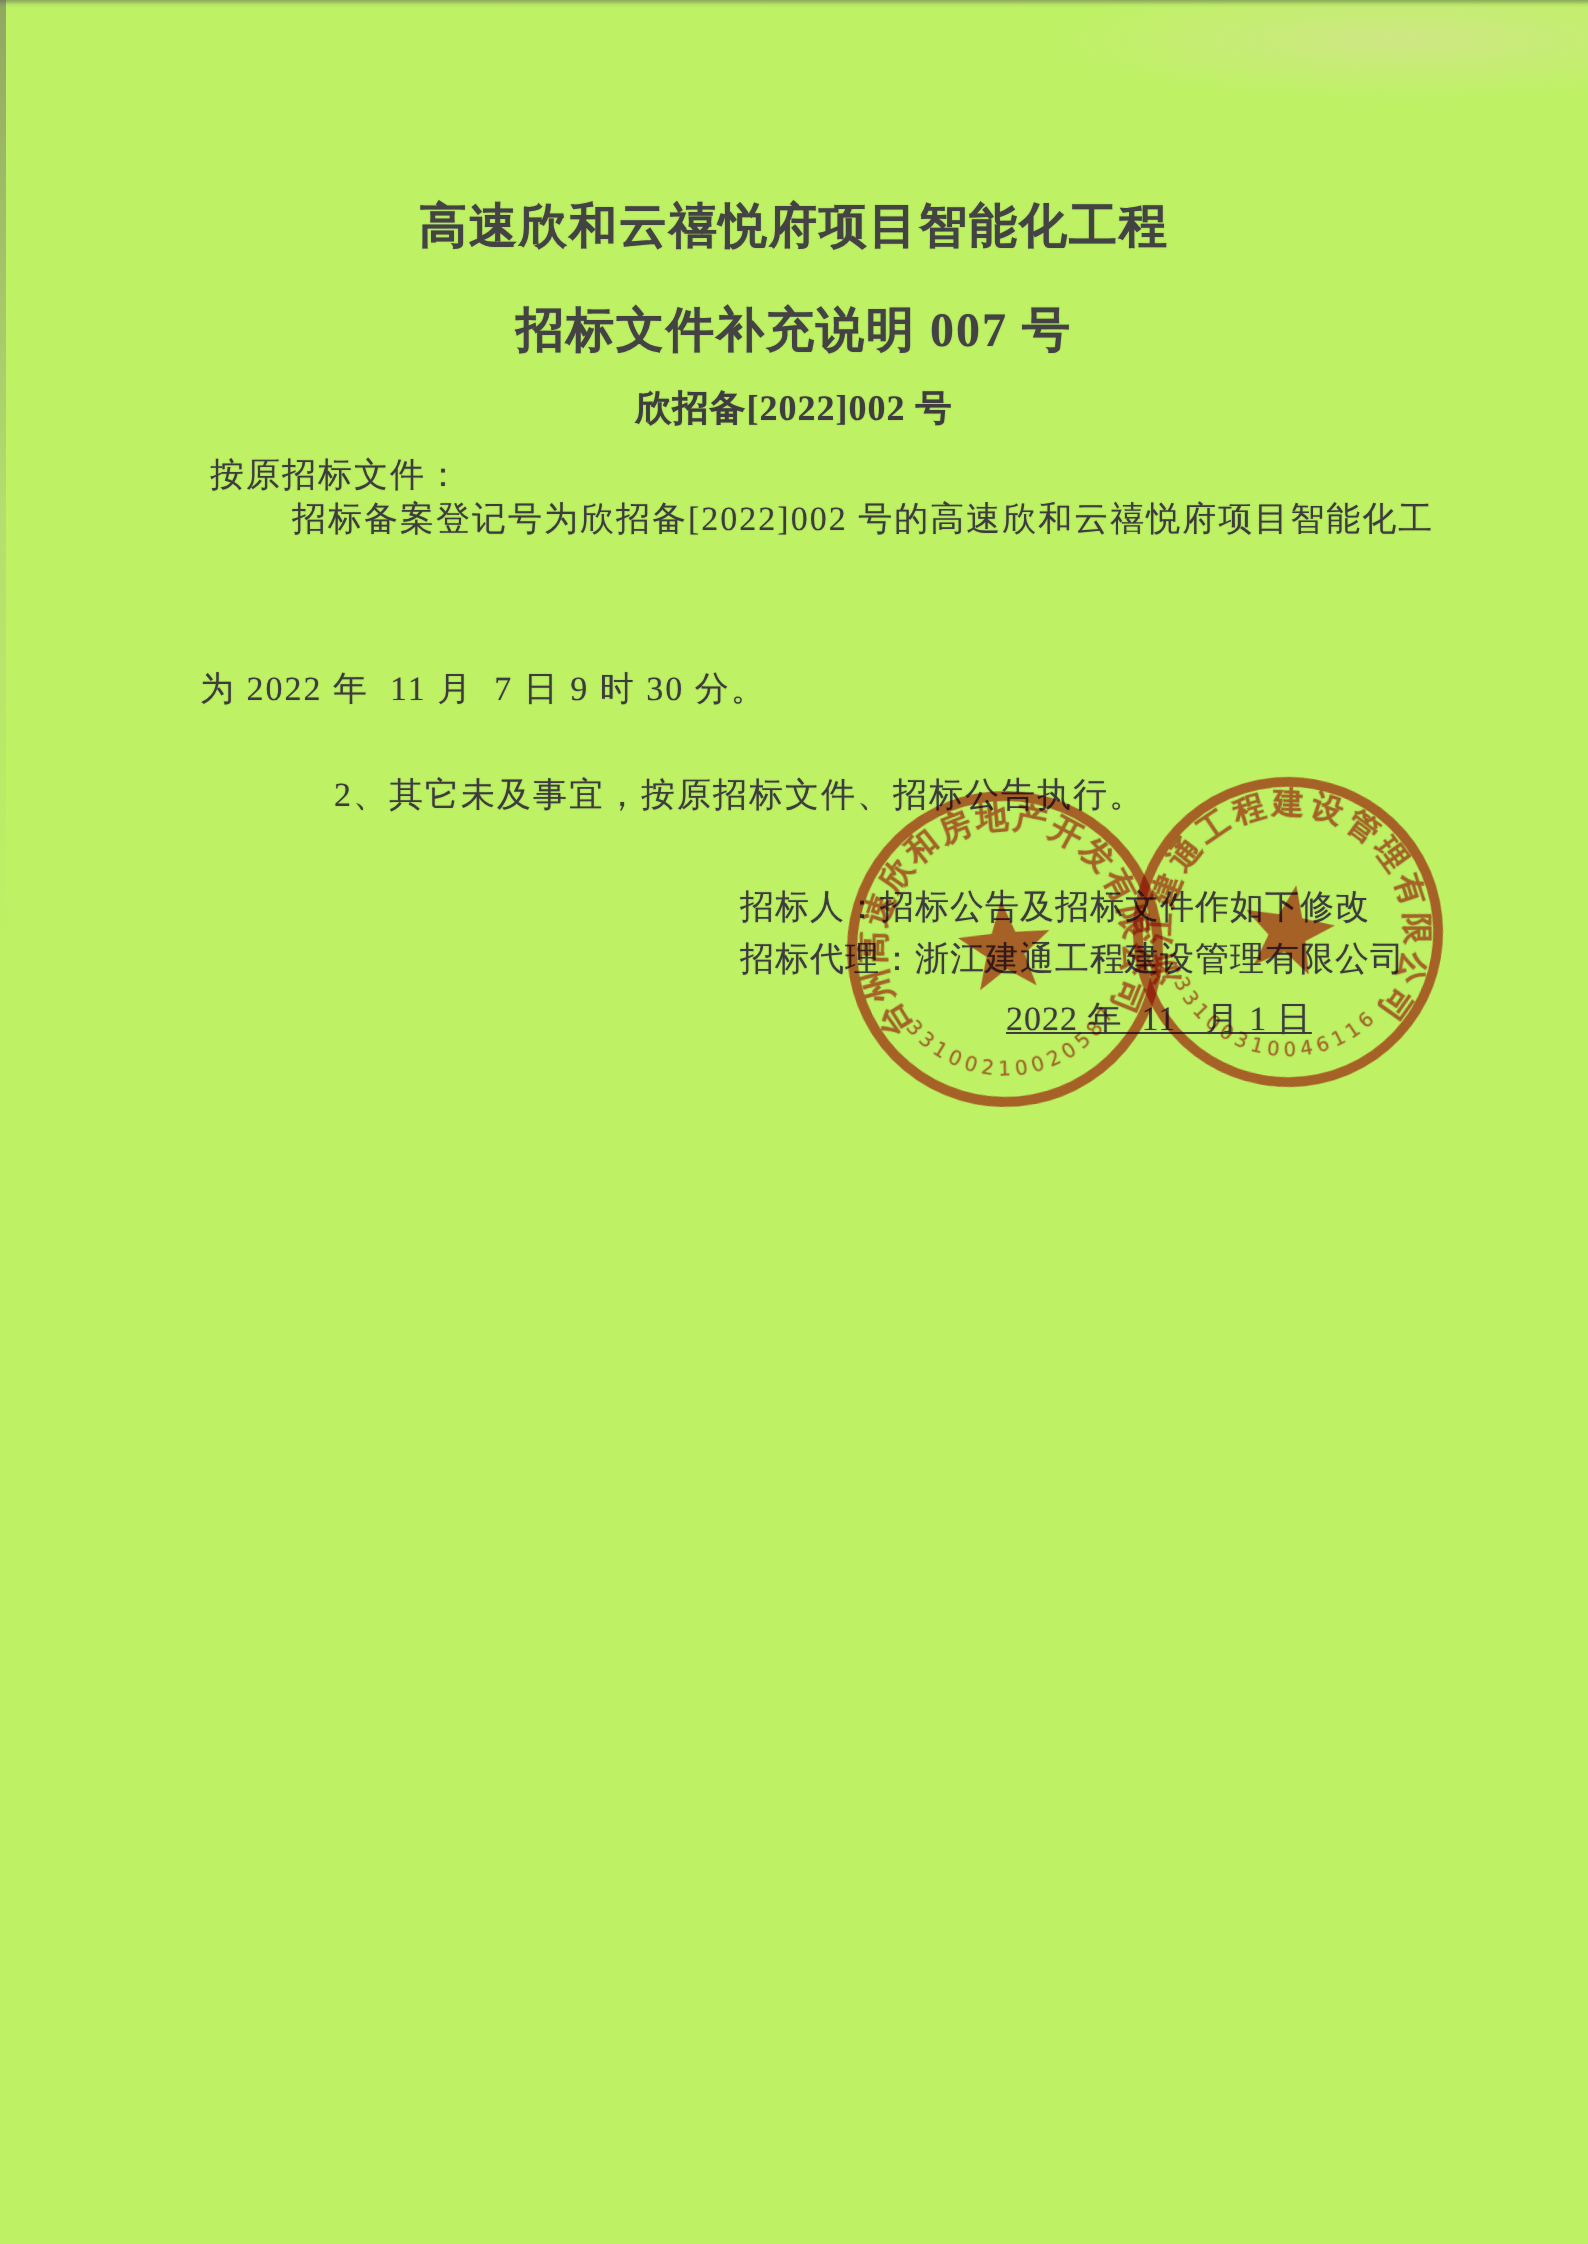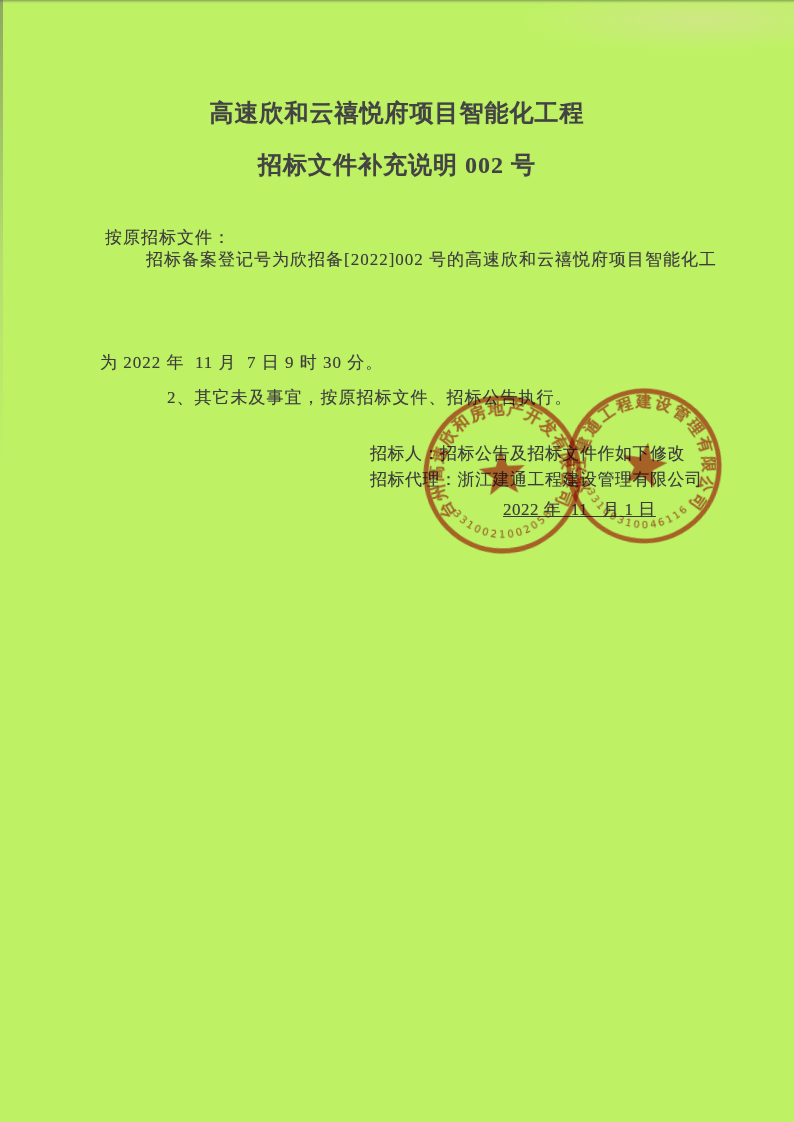--- a/index.html
+++ b/index.html
@@ -29,21 +29,21 @@
   
   .t-center { position:absolute; left:0; right:0; text-align:center; white-space:pre; }
   .title1 { top:97px;  font-size:24px; font-weight:700; letter-spacing:1px; color:#434343; }
   .title2 { top:149px; font-size:24px; font-weight:700; letter-spacing:1px; color:#434343; }
   .docnum { top:192px; font-size:18px; font-weight:700; letter-spacing:0.5px; color:#3e3e3e; }
   .bline { position:absolute; font-size:17px; letter-spacing:1px; white-space:pre; }
   .greeting { top:226px; left:105px; }
   .l0 { top:248px; left:146px; }
   .l1 { top:289px; left:102px; }
   .l2 { top:321px; left:146px; }
-  .l3 { top:351px; left:100px; }
+  .l3 { top:333px; left:100px; }
   .l4 { top:386px; left:147px;margin-left:20px; }
   .sig { position:absolute; font-size:17px; letter-spacing:0.5px; white-space:pre; }
   .sig1 { top:442px; left:370px; }
   .sig2 { top:468px; left:370px;text-align:right; }
   .dateline { top:498px; left:503px;text-decoration:underline; }
   
   .stamp {
     position:absolute;
     color:#d8453b;
     mix-blend-mode: multiply;
@@ -68,21 +68,22 @@
 </head>
 <body>
 
 <div class="page">
 
   <div class="edge-top"></div>
   <div class="edge-left"></div>
   <div class="tint-tr"></div>
 
   <div class="t-center title1">高速欣和云禧悦府项目智能化工程</div>
-  <div class="t-center title2">招标文件补充说明 002 号</div>
+  <div class="t-center title2">招标文件补充说明 007 号</div>
+  <div class="t-center docnum">欣招备[2022]002 号</div>
 
   <div class="bline greeting">按原招标文件：</div>
   <div class="bline l0">招标备案登记号为欣招备[2022]002 号的高速欣和云禧悦府项目智能化工</div>
   <div class="bline l3">为 2022 年  11 月  7 日 9 时 30 分。</div>
   <div class="bline l4">2、其它未及事宜，按原招标文件、招标公告执行。</div>
 
   <div class="sig sig1">招标人：招标公告及招标文件作如下修改</div>
   <div class="sig sig2">招标代理：浙江建通工程建设管理有限公司</div>
   <div class="sig dateline">2022 年  11   月 1 日</div>
 

